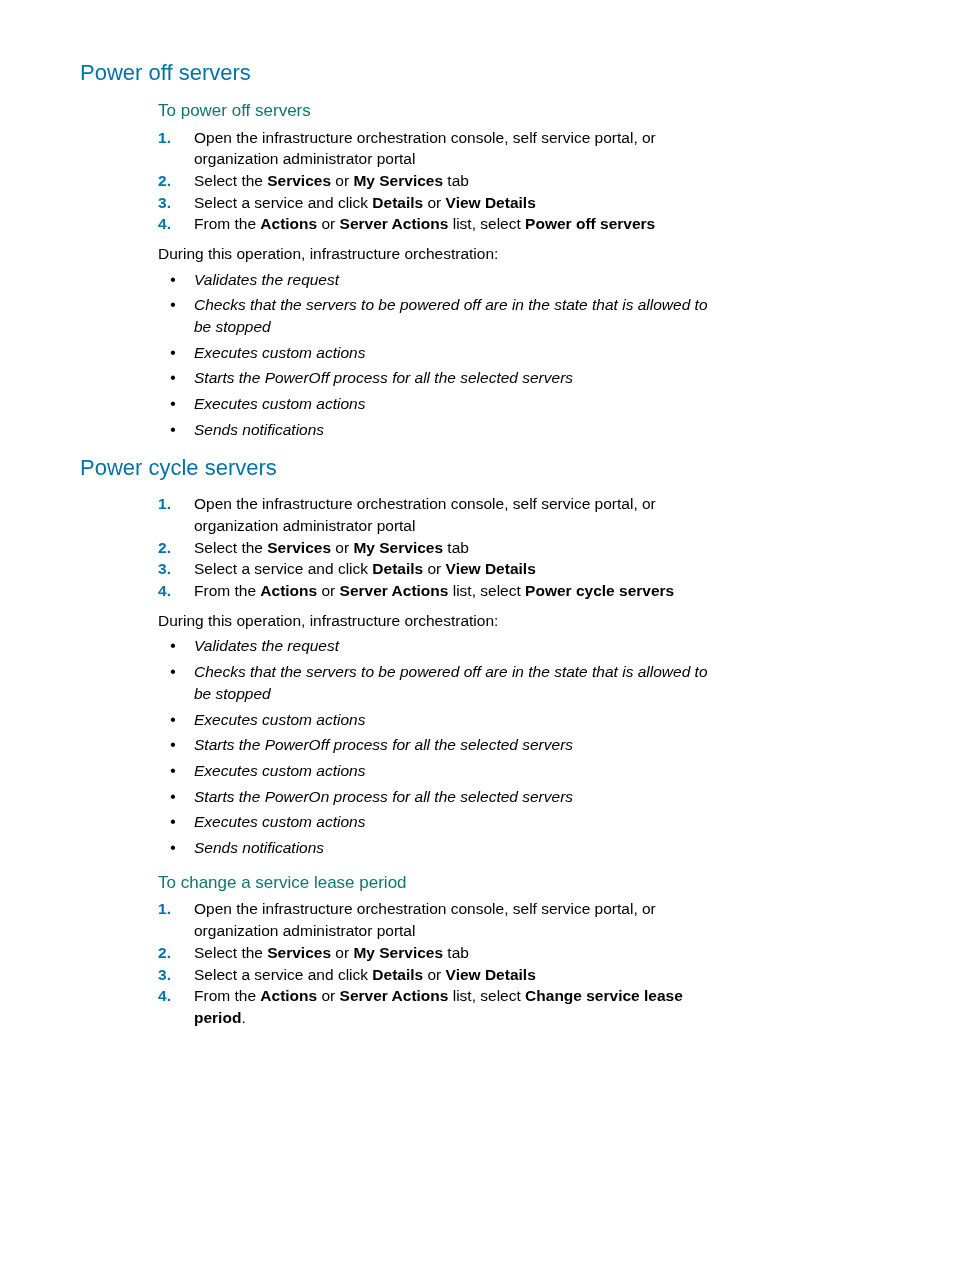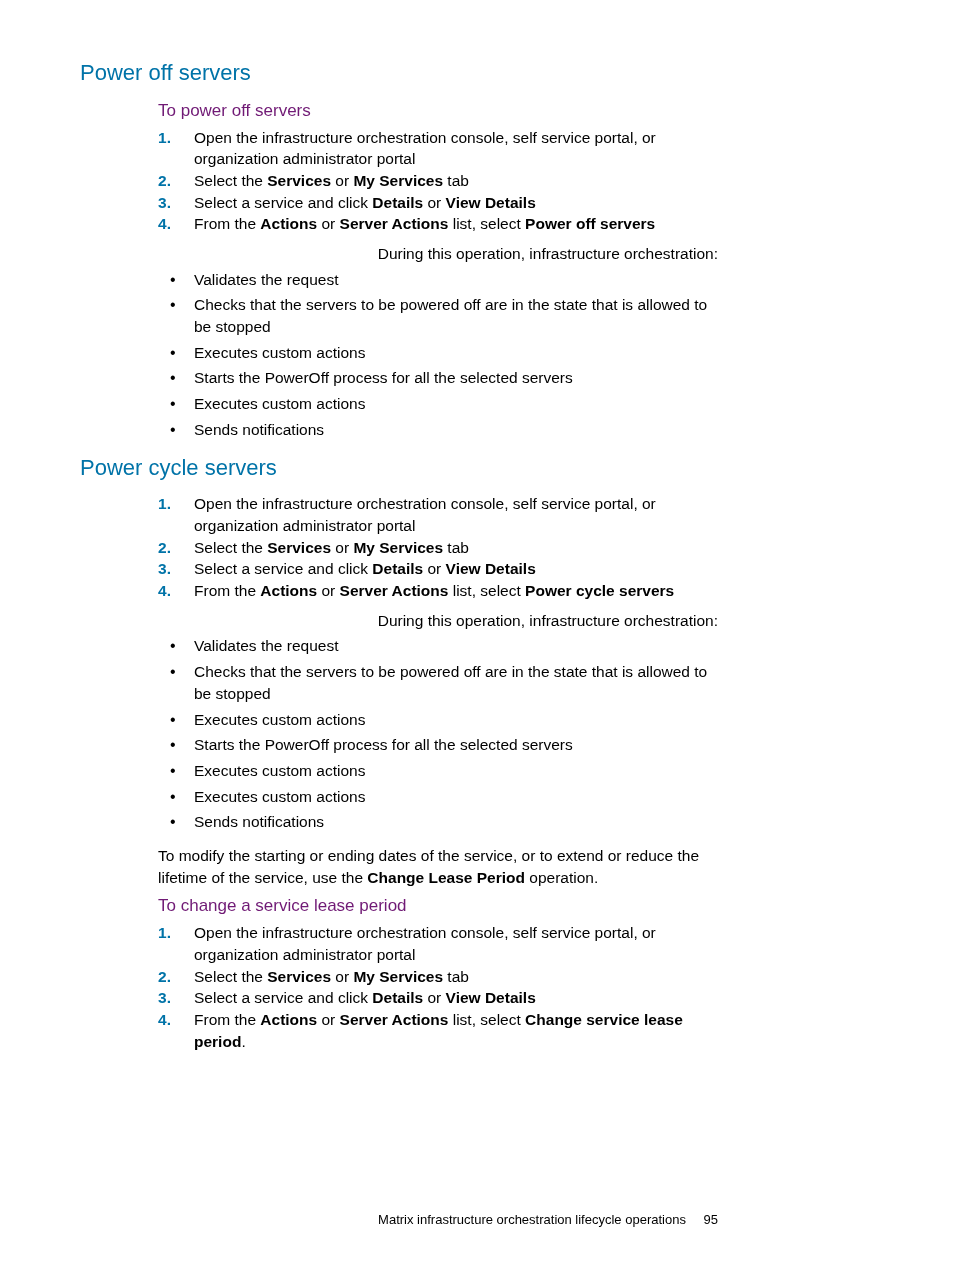--- a/index.html
+++ b/index.html
@@ -19,31 +19,30 @@
     padding: 58px 60px 40px 80px;
     position: relative;
   }
   .h2 {
     color: #0073a8;
     font-size: 22px;
     font-weight: 400;
     margin: 0 0 10px 0;
   }
   .h3 {
-    color: #701a75;
+    color: #0f766e;
     font-size: 17px;
     font-weight: 400;
     margin: 6px 0 4px 78px;
   }
   .intro-para {
     margin: 6px 0 4px 78px;
   }
   .para {
     margin: 8px 0 4px 78px;
-    text-align: right;
   }
   ol.steps {
     margin: 2px 0 4px 78px;
     padding-left: 36px;
     list-style: none;
     counter-reset: step;
   }
   ol.steps > li {
     counter-increment: step;
     position: relative;
@@ -61,20 +60,21 @@
     font-weight: 700;
   }
   ul.bullets {
     margin: 2px 0 12px 78px;
     padding-left: 36px;
     list-style: none;
   }
   ul.bullets > li {
     position: relative;
     margin: 4px 0;
+    font-style: italic;
   }
   ul.bullets > li::before {
     content: "•";
     position: absolute;
     left: -24px;
     top: 0;
     color: #000;
     font-size: 16px;
   }
   .b { font-weight: 700; }
@@ -117,33 +117,27 @@
     <li><span>Select a service and click </span><span class="b">Details</span><span> or </span><span class="b">View Details</span></li>
     <li><span>From the </span><span class="b">Actions</span><span> or </span><span class="b">Server Actions</span><span> list, select </span><span class="b">Power cycle servers</span></li>
   </ol>
   <div class="para">During this operation, infrastructure orchestration:</div>
   <ul class="bullets">
     <li>Validates the request</li>
     <li>Checks that the servers to be powered off are in the state that is allowed to be stopped</li>
     <li>Executes custom actions</li>
     <li>Starts the PowerOff process for all the selected servers</li>
     <li>Executes custom actions</li>
+    <li>Starts the PowerOn process for all the selected servers</li>
     <li>Executes custom actions</li>
     <li>Sends notifications</li>
   </ul>
 
-  <div class="intro-para">
-    <span>To modify the starting or ending dates of the service, or to extend or reduce the lifetime of the service, use the </span><span class="b">Change Lease Period</span><span> operation.</span>
-  </div>
   <div class="h3">To change a service lease period</div>
   <ol class="steps">
     <li><span>Open the infrastructure orchestration console, self service portal, or organization administrator portal</span></li>
     <li><span>Select the </span><span class="b">Services</span><span> or </span><span class="b">My Services</span><span> tab</span></li>
     <li><span>Select a service and click </span><span class="b">Details</span><span> or </span><span class="b">View Details</span></li>
     <li><span>From the </span><span class="b">Actions</span><span> or </span><span class="b">Server Actions</span><span> list, select </span><span class="b">Change service lease period</span><span>.</span></li>
   </ol>
 
-  <div class="footer">
-    <span>Matrix infrastructure orchestration lifecycle operations</span>
-    <span class="page-num">95</span>
-  </div>
 
 </div>
 
 </body></html>

